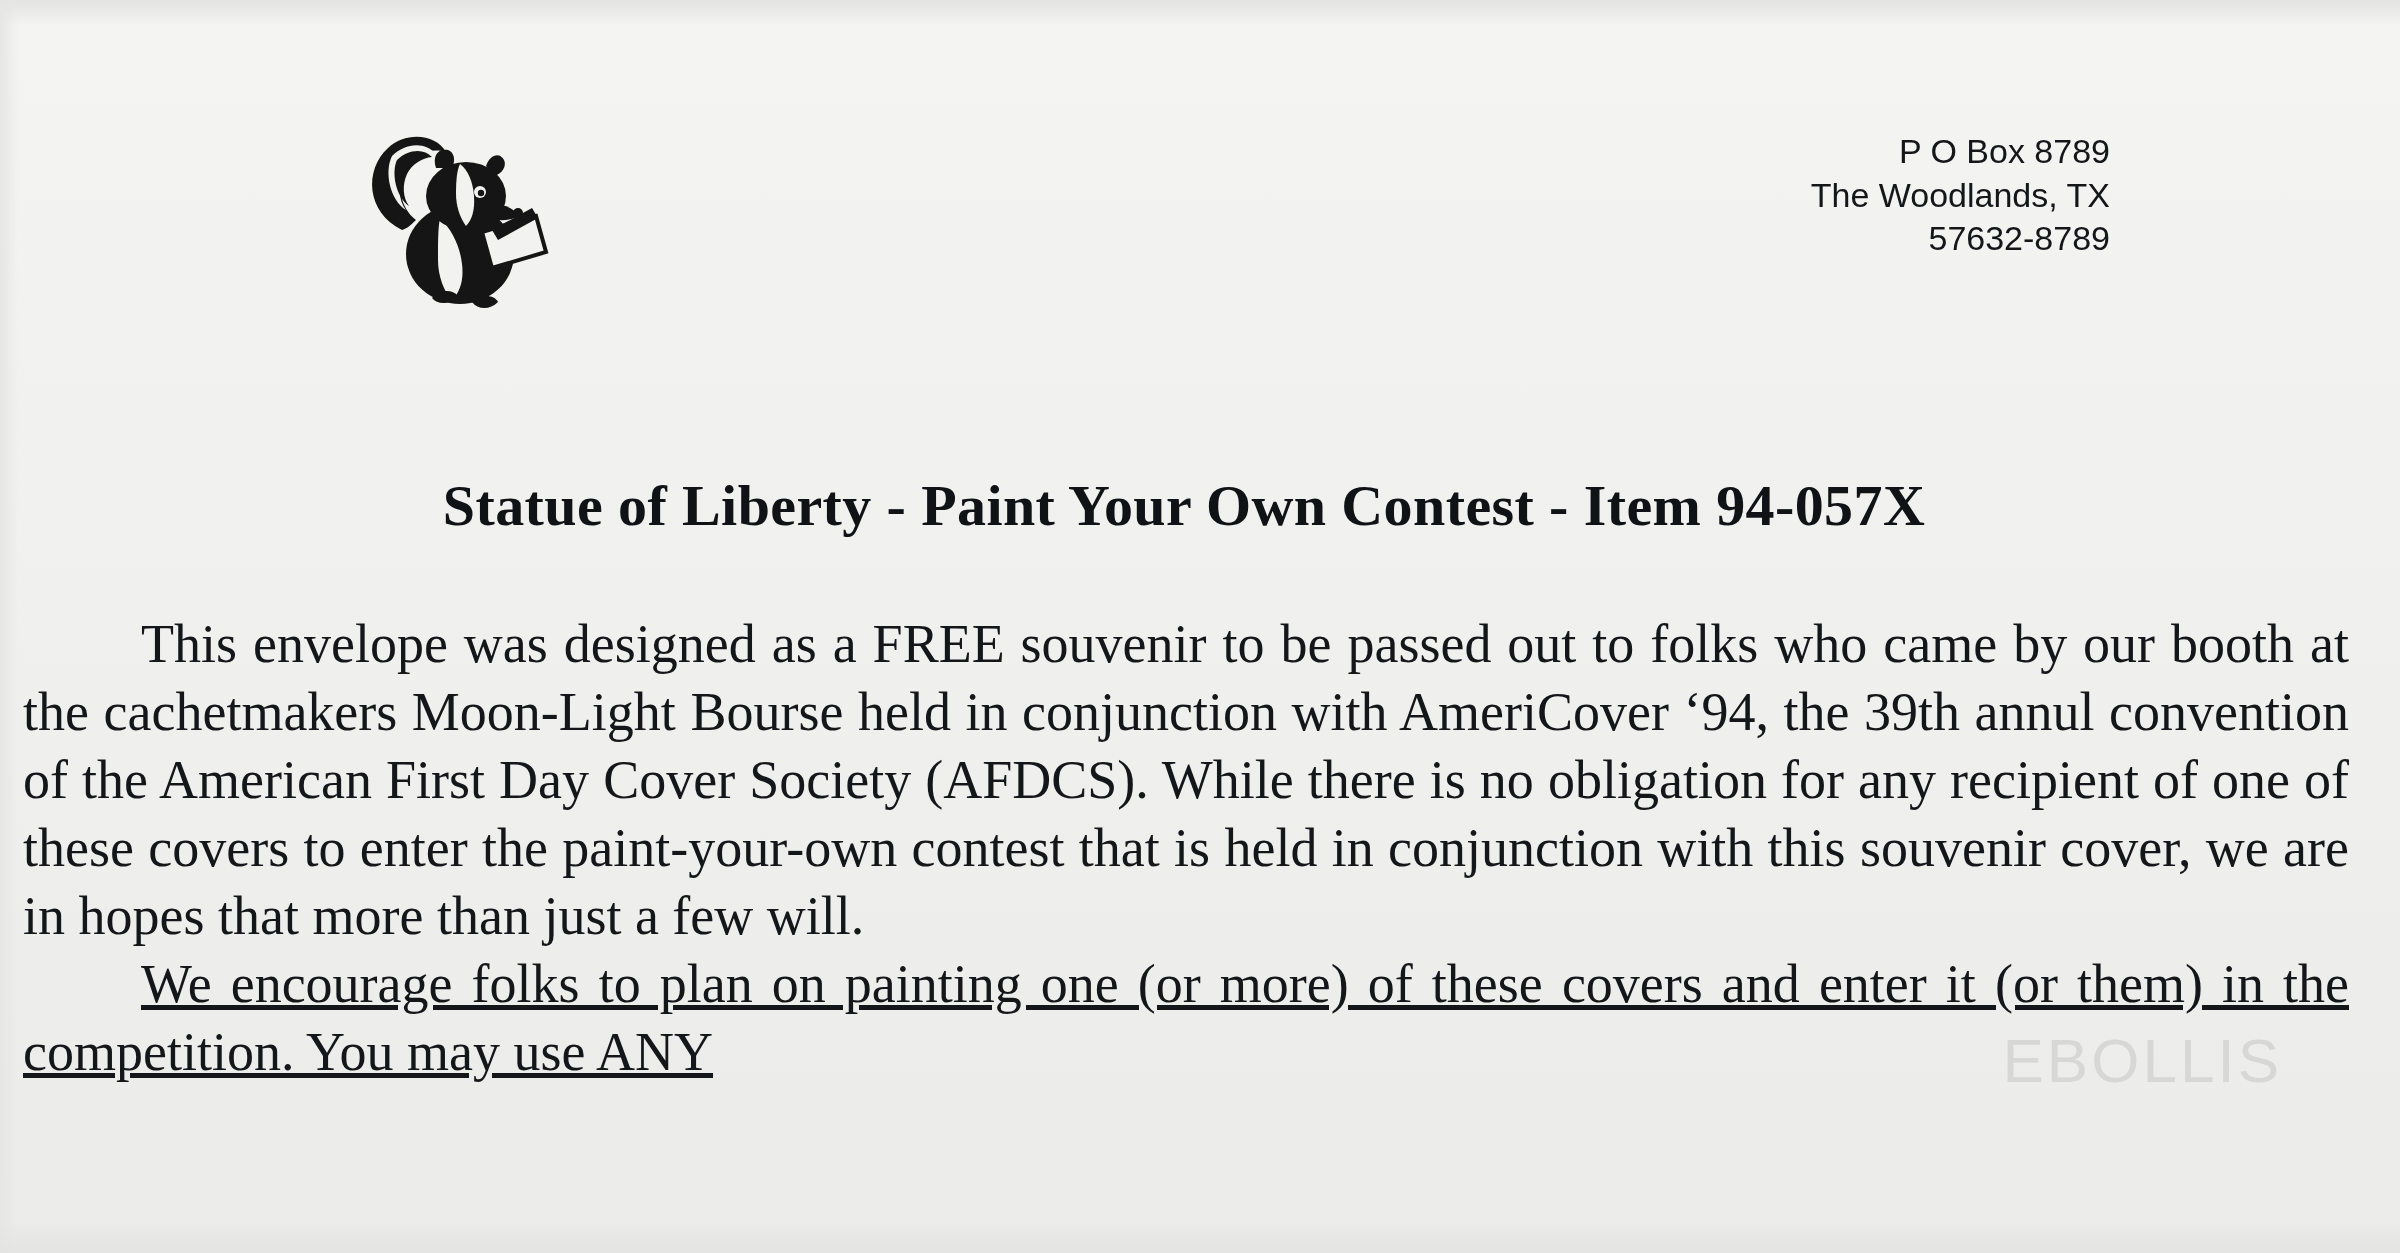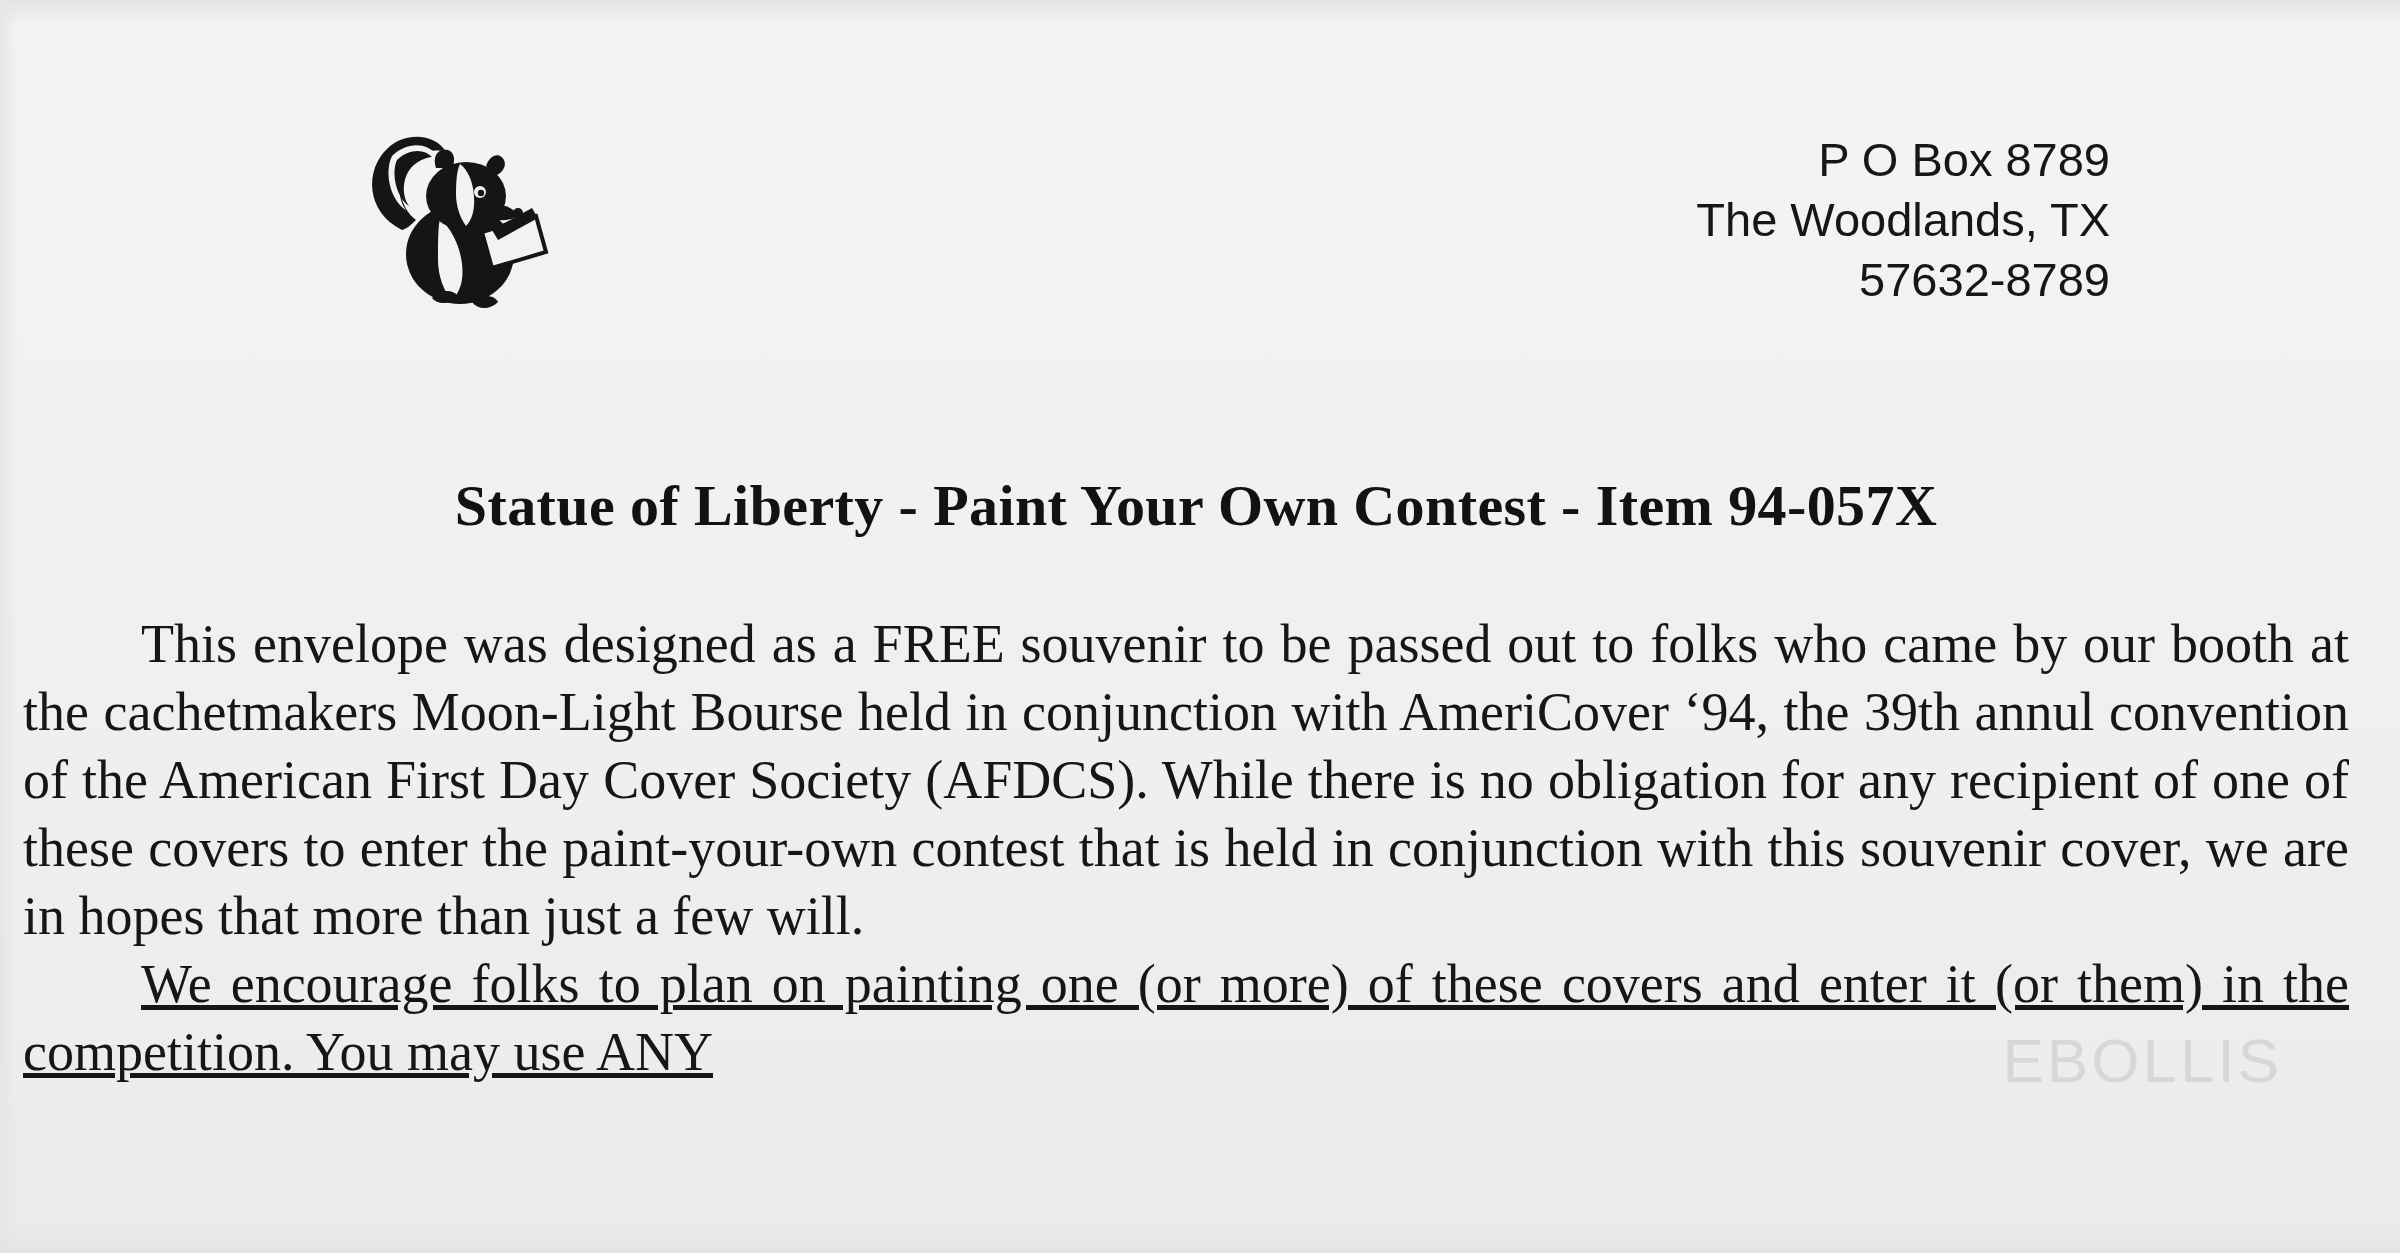--- a/index.html
+++ b/index.html
@@ -46,21 +46,21 @@
     align-items: baseline;
   }
   .lh-left .faxphone {
     font-size: 33px;
     margin-left: 10px;
     letter-spacing: 0.1px;
   }
 
   .lh-right {
     font-family: "Liberation Sans", sans-serif;
-    font-size: 47px;
+    font-size: 34px;
     line-height: 1.28;
     color: #15161a;
     text-align: right;
     white-space: nowrap;
     padding-right: 10px;
   }
 
   .lh-logo {
     width: 220px;
     height: 220px;
@@ -77,21 +77,20 @@
     position: absolute;
     top: 472px;
     left: 0;
     width: 2368px;
     text-align: center;
     font-family: "Liberation Serif", serif;
     font-weight: bold;
     font-size: 58px;
     letter-spacing: 0.4px;
     color: #111216;
-    margin-left: 12px;
   }
 
   
   .body-copy {
     position: absolute;
     top: 610px;
     left: 23px;
     width: 2326px;
     font-family: "Liberation Serif", serif;
     font-size: 54px;

